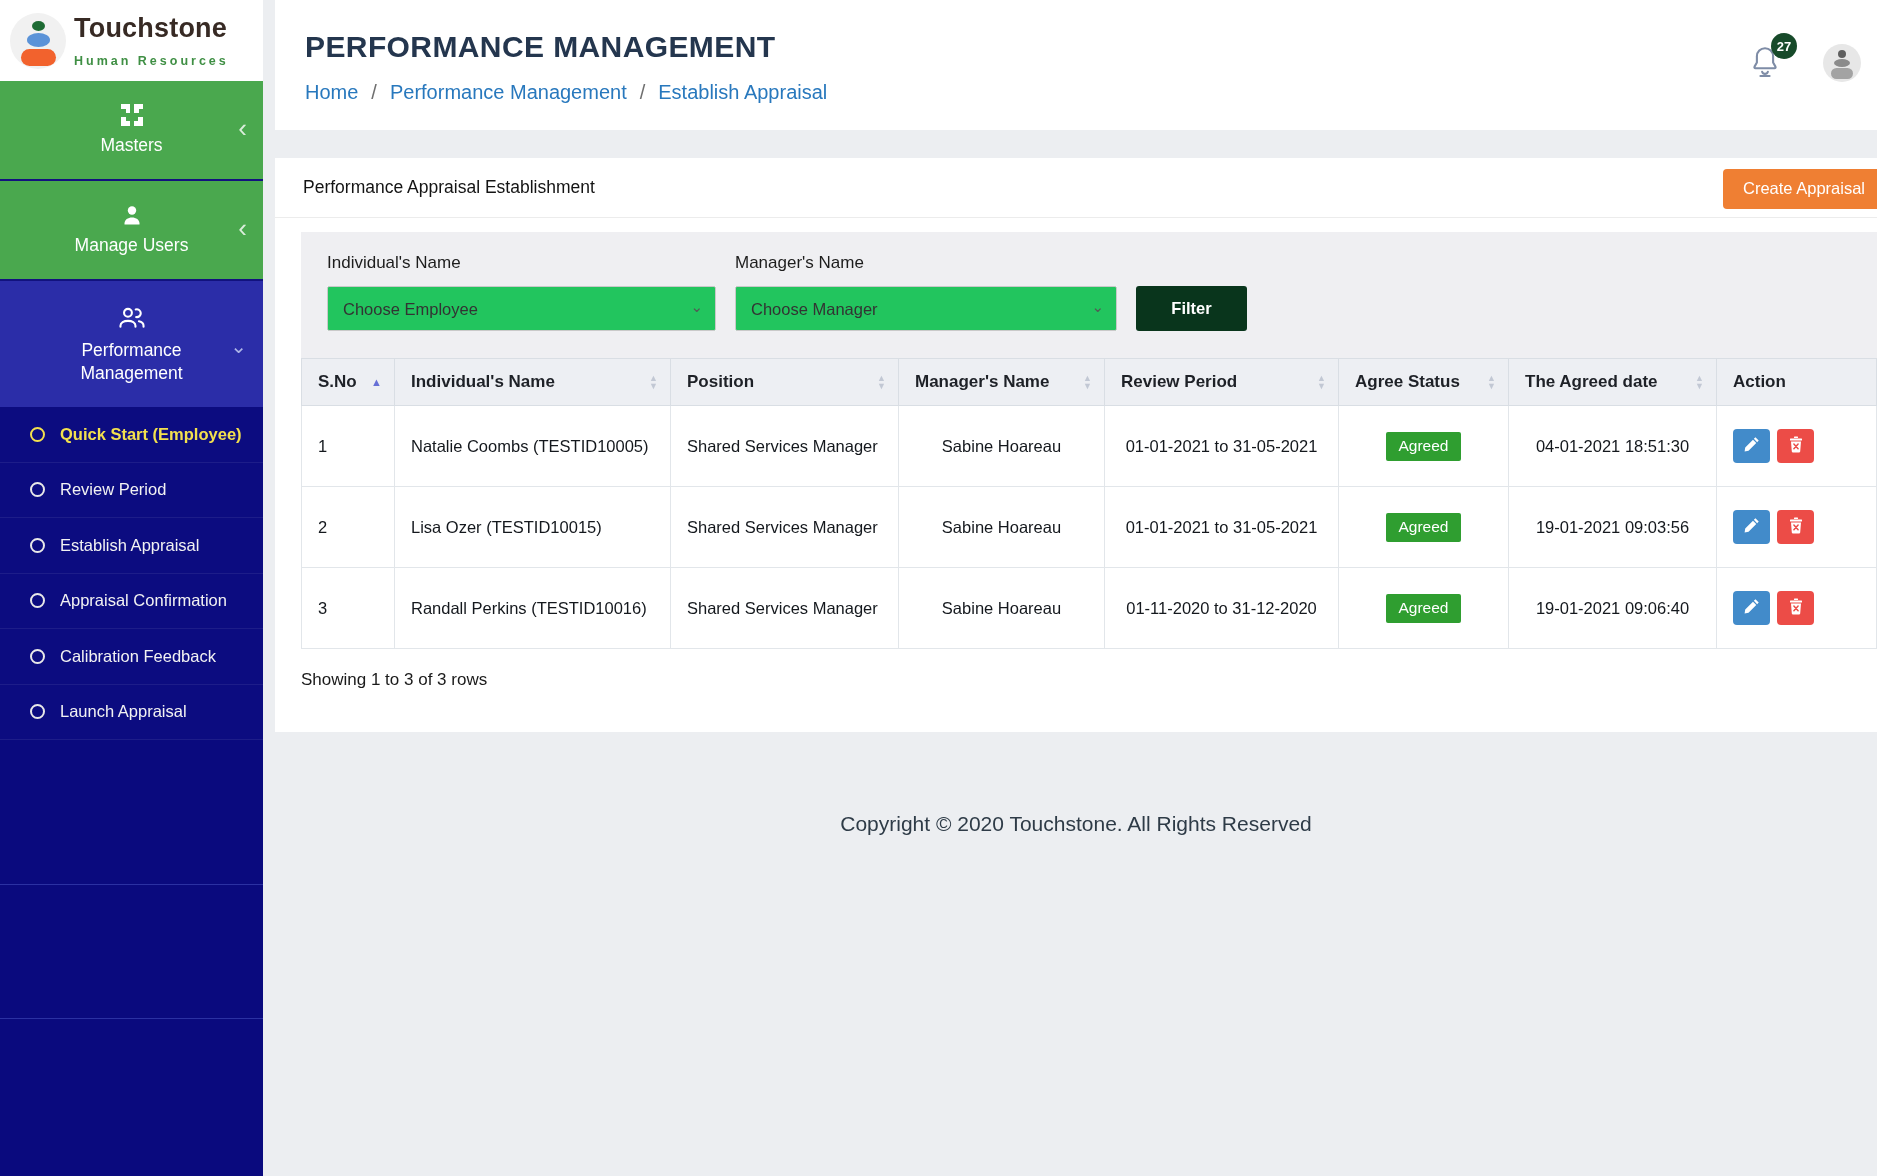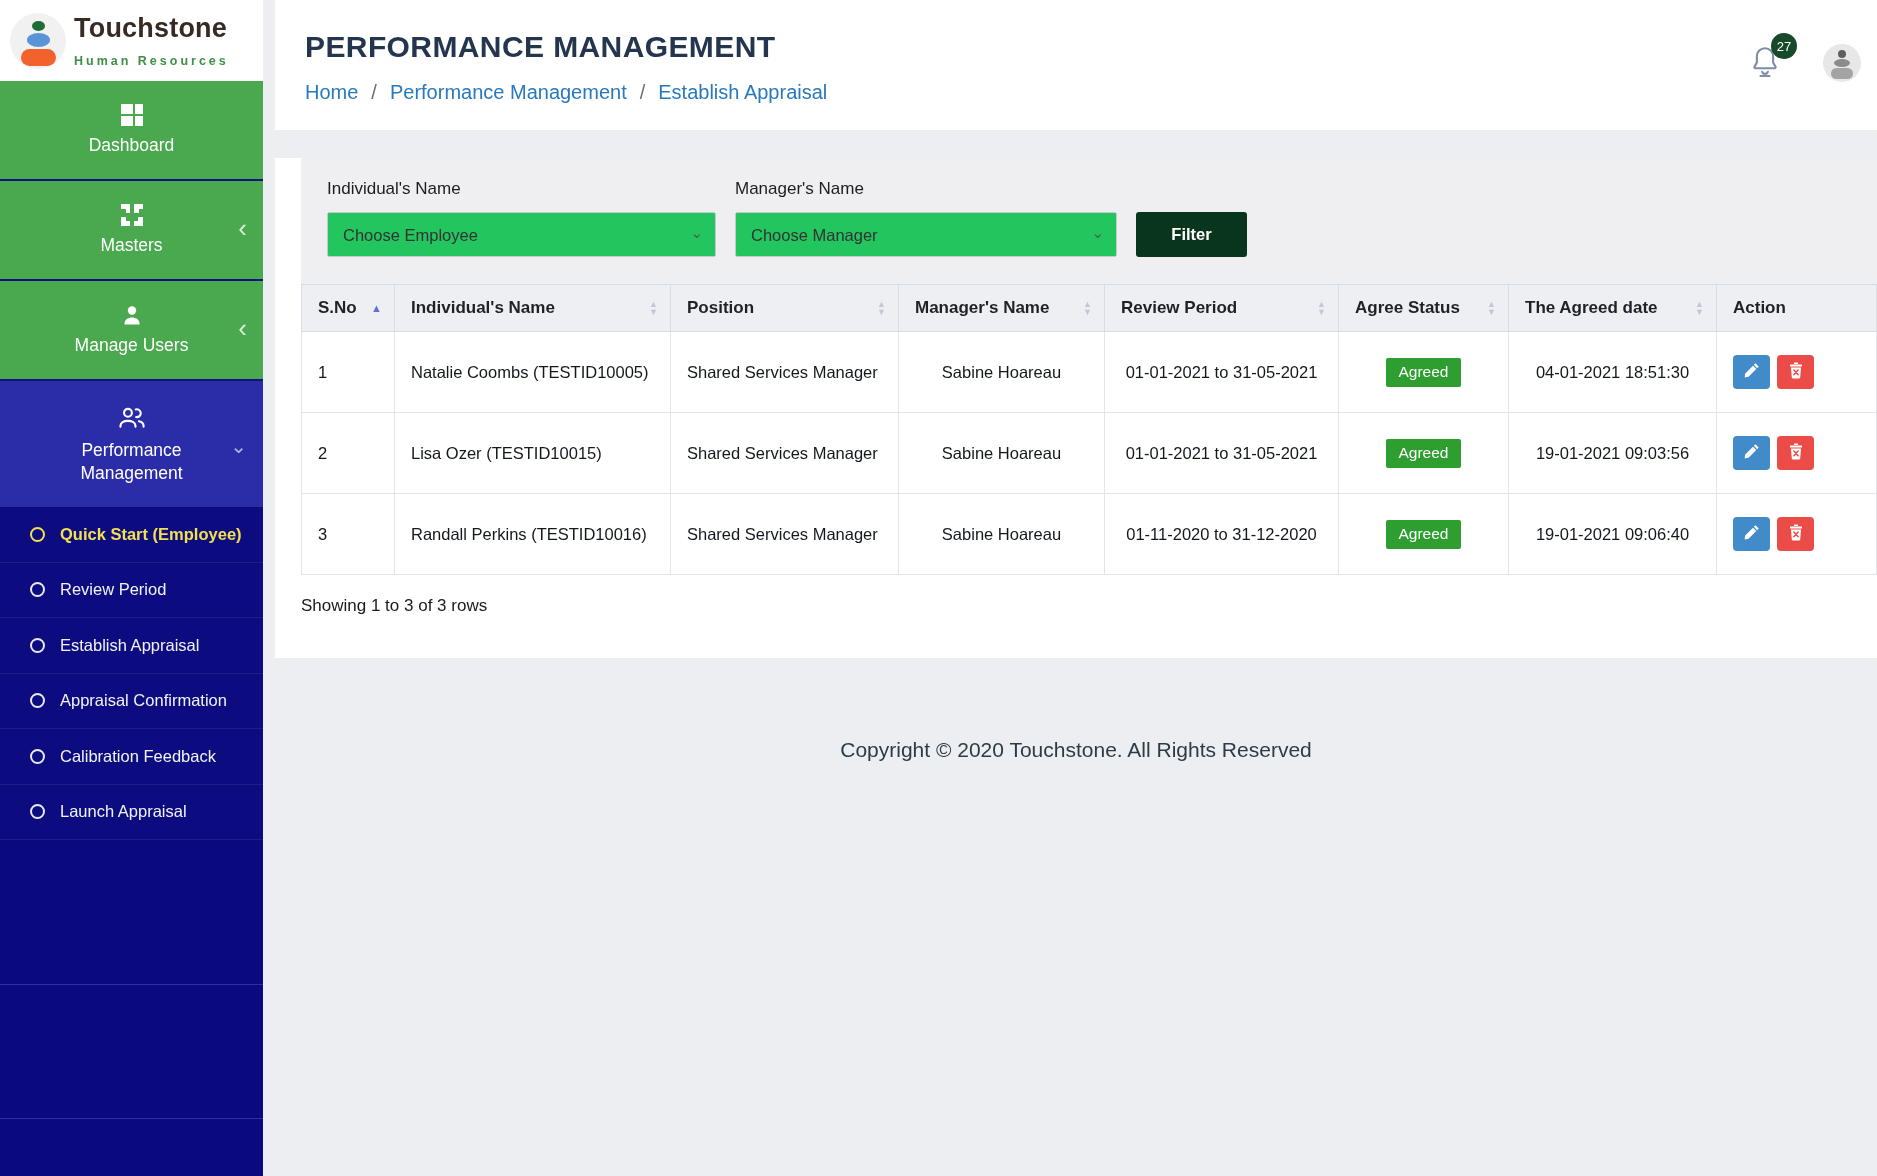--- a/index.html
+++ b/index.html
@@ -46,21 +46,21 @@
   .main { flex:1; padding-left:12px; background:#eceef1; }
 
   .topbar { background:#fff; height:130px; position:relative; padding:30px 0 0 30px; }
   .page-title { font-size:30px; font-weight:800; color:#24364e; letter-spacing:.4px; }
   .breadcrumb { margin-top:17px; font-size:20px; display:flex; align-items:flex-start; }
   .crumb { color:#2878bd; cursor:pointer; text-decoration:none; }
   .crumb-sep { color:#6f6f6f; margin:0 13px; }
   .topbar-right { position:absolute; right:16px; top:44px; display:flex; align-items:center; gap:42px; }
   .bell-wrap { position:relative; cursor:pointer; }
   .badge { position:absolute; top:-11px; right:-16px; min-width:26px; height:26px; border-radius:50%;
-    background:#174a2a; color:#fff; font-size:13px; font-weight:400;
+    background:#174a2a; color:#fff; font-size:13px; font-weight:700;
     display:flex; align-items:center; justify-content:center; }
   .avatar { width:38px; height:38px; border-radius:50%; background:#e7e7e7; position:relative; cursor:pointer; }
   .av-head { position:absolute; left:15px; top:6px;  width:8px;  height:8px;  border-radius:50%; background:#5f5f5f; }
   .av-mid  { position:absolute; left:11px; top:15px; width:16px; height:8px;  border-radius:50%; background:#8b8b8b; }
   .av-base { position:absolute; left:8px;  top:24px; width:22px; height:11px; border-radius:6px; background:#a3a3a3; }
 
   
   .card { background:#fff; margin-top:28px; padding-bottom:42px; position:relative; }
   .card-head { position:relative; height:60px; display:flex; align-items:center;
     padding-left:28px; border-bottom:1px solid #ececec; }
@@ -119,31 +119,20 @@
         <div class="logo-head"></div>
           <div class="logo-mid"></div>
           <div class="logo-base"></div>
       </div>
       <div class="logo-text">
         <div class="logo-name">Touchstone</div>
         <div class="logo-tag">Human Resources</div>
       </div>
     </div>
 
-    <div class="nav-item h100">
-      <span>
-        <svg width="24" height="24" viewBox="0 0 24 24" fill="#fff">
-          <rect x="1" y="1" width="12" height="10"></rect>
-            <rect x="15" y="1" width="8" height="10"></rect>
-          <rect x="1" y="13" width="12" height="10"></rect>
-            <rect x="15" y="13" width="8" height="10"></rect>
-        </svg>
-      </span>
-      <span class="nav-label">Dashboard</span>
-    </div>
 
     <div class="nav-item h100">
       <span>
         <svg width="24" height="24" viewBox="0 0 24 24" fill="#fff">
           <path d="M1 1h9v9H6V6H1zM14 1h9v5h-4v4h-5zM1 14h5v4h4v5H1zM18 14h5v9h-9v-5h4z"></path>
         </svg>
       </span>
       <span class="nav-label">Masters</span>
       <span class="nav-chevron">‹</span>
     </div>
@@ -227,20 +216,24 @@
         </div>
         <div class="avatar">
           <div class="av-head"></div>
             <div class="av-mid"></div>
             <div class="av-base"></div>
         </div>
       </div>
     </header>
 
     <section class="card">
+      <div class="card-head">
+        <span class="card-title">Performance Appraisal Establishment</span>
+        <button class="create-btn">Create Appraisal</button>
+      </div>
 
       <div class="filter-panel">
         <div class="field">
           <div class="field-label">Individual's Name</div>
           <div class="select-wrap w1">
             <select>
               <option>Choose Employee</option>
             </select>
             <span class="select-caret">⌄</span>
           </div>

